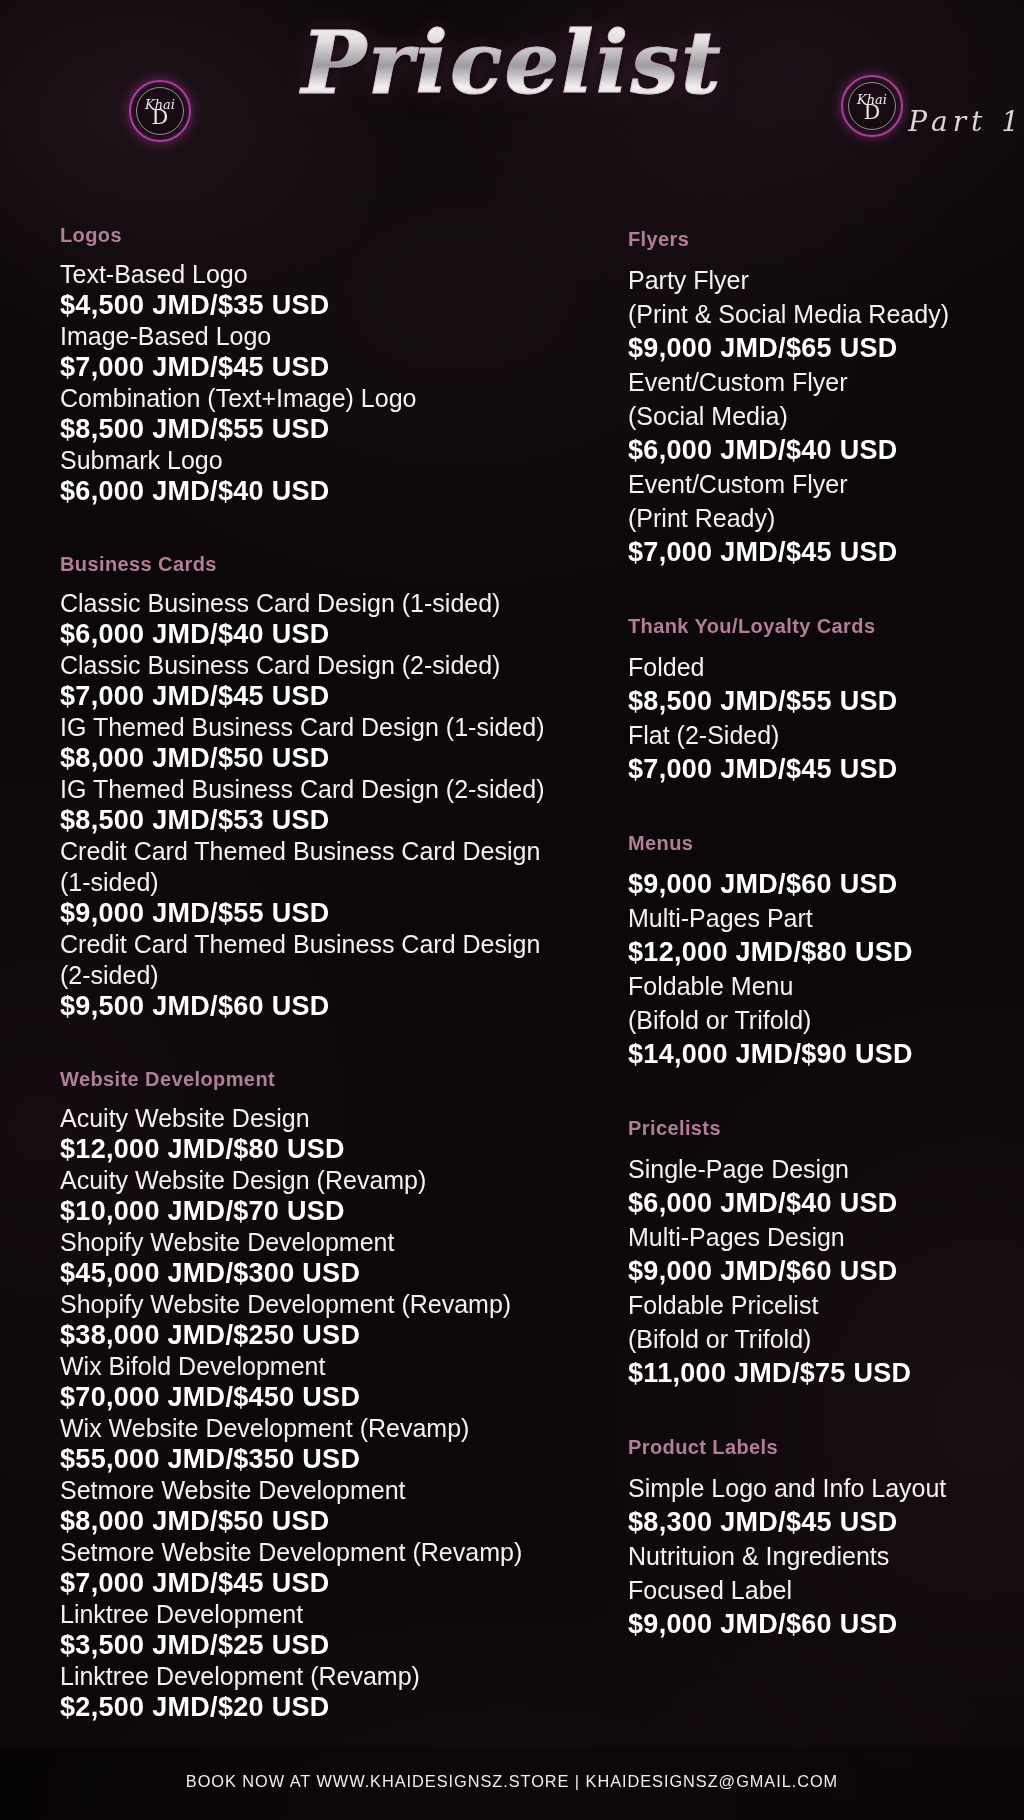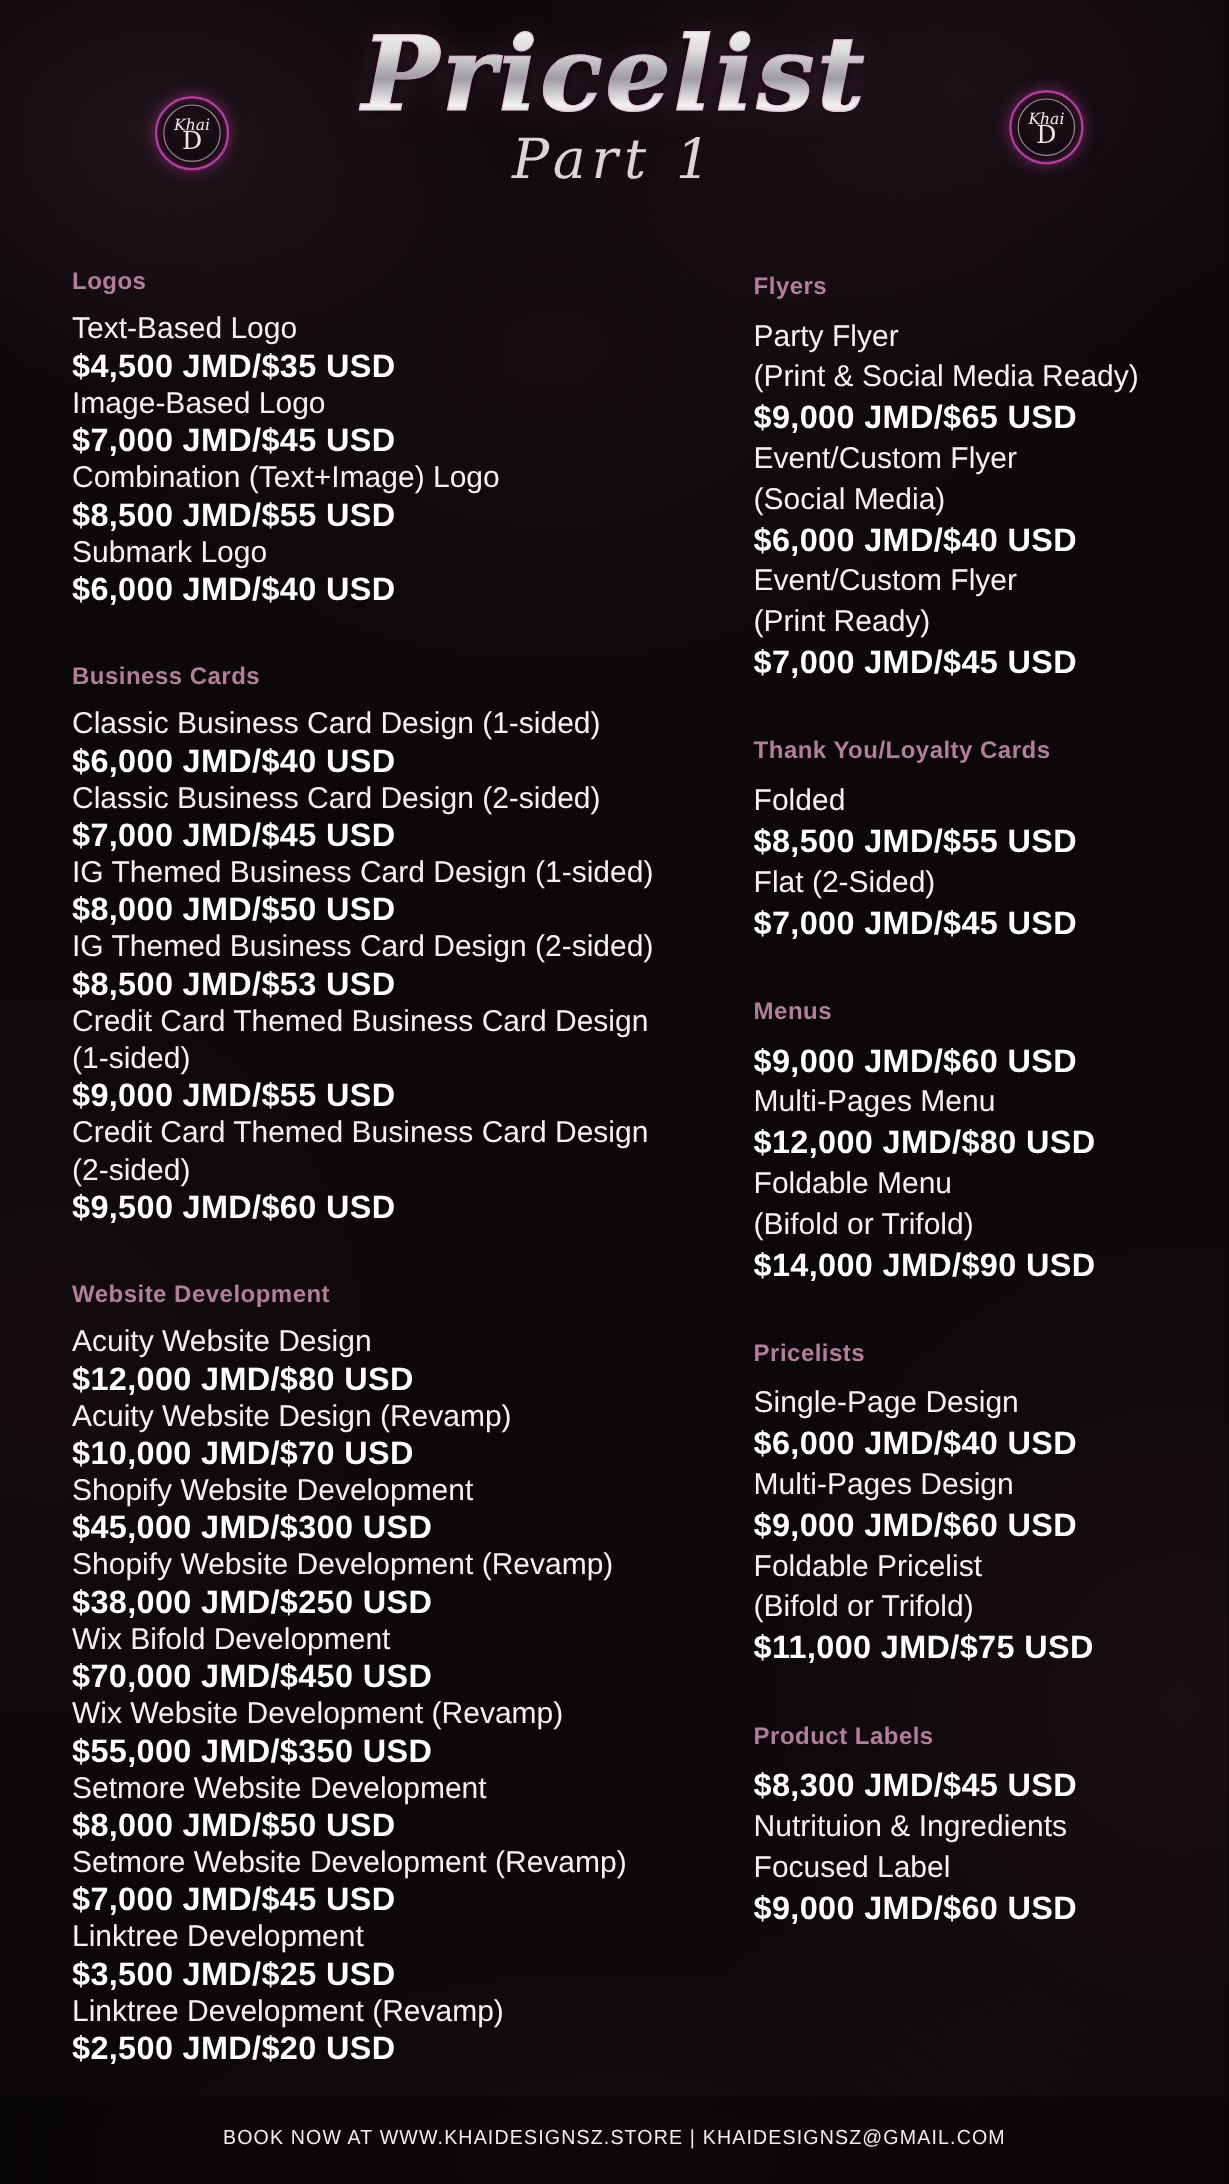--- a/index.html
+++ b/index.html
@@ -32,23 +32,24 @@
     -webkit-background-clip:text;background-clip:text;
     color:transparent;
     -webkit-text-stroke:1px rgba(238,148,199,0.45);
     filter:drop-shadow(0 2px 6px rgba(0,0,0,0.8)) drop-shadow(0 0 10px rgba(220,120,180,0.18));
   }
   .subtitle{
     margin-top:-8px;
     font-family:"DejaVu Serif", serif;
     font-style:italic;
     font-weight:300;
-    font-size:46px;
+    font-size:28px;
     letter-spacing:5px;
     color:#ddd4da;
+    text-align:right;
   }
   
   .badge{
     position:absolute;width:58px;height:58px;border-radius:50%;
     border:2px solid #b13e9d;
     box-shadow:0 0 12px rgba(185,60,160,0.55), inset 0 0 10px rgba(185,60,160,0.35);
     display:flex;flex-direction:column;align-items:center;justify-content:center;
     background:radial-gradient(circle at 50% 40%, #1c1016 0%, #120a0f 70%);
   }
   .badge::before{
@@ -201,21 +202,21 @@
           <div class="item-price">$8,500 JMD/$55 USD</div>
           <div class="item-name">Flat (2-Sided)</div>
           <div class="item-price">$7,000 JMD/$45 USD</div>
         </div>
   </div>
 
   <div class="section">
     <h2 class="section-title">Menus</h2>
     <div class="item-list">
           <div class="item-price">$9,000 JMD/$60 USD</div>
-          <div class="item-name">Multi-Pages Menu</div>
+          <div class="item-name">Multi-Pages Part</div>
           <div class="item-price">$12,000 JMD/$80 USD</div>
           <div class="item-name">Foldable Menu
 (Bifold or Trifold)</div>
           <div class="item-price">$14,000 JMD/$90 USD</div>
         </div>
   </div>
 
   <div class="section">
     <h2 class="section-title">Pricelists</h2>
     <div class="item-list">
@@ -225,20 +226,21 @@
           <div class="item-price">$9,000 JMD/$60 USD</div>
           <div class="item-name">Foldable Pricelist
 (Bifold or Trifold)</div>
           <div class="item-price">$11,000 JMD/$75 USD</div>
         </div>
   </div>
 
   <div class="section">
     <h2 class="section-title">Product Labels</h2>
     <div class="item-list">
+          <div class="item-name">Simple Logo and Info Layout</div>
           <div class="item-price">$8,300 JMD/$45 USD</div>
           <div class="item-name">Nutrituion &amp; Ingredients
 Focused Label</div>
           <div class="item-price">$9,000 JMD/$60 USD</div>
         </div>
   </div>
 </div>
 
   <div class="footer-band"></div>
   <div class="footer-text">BOOK NOW AT WWW.KHAIDESIGNSZ.STORE | KHAIDESIGNSZ@GMAIL.COM</div>

